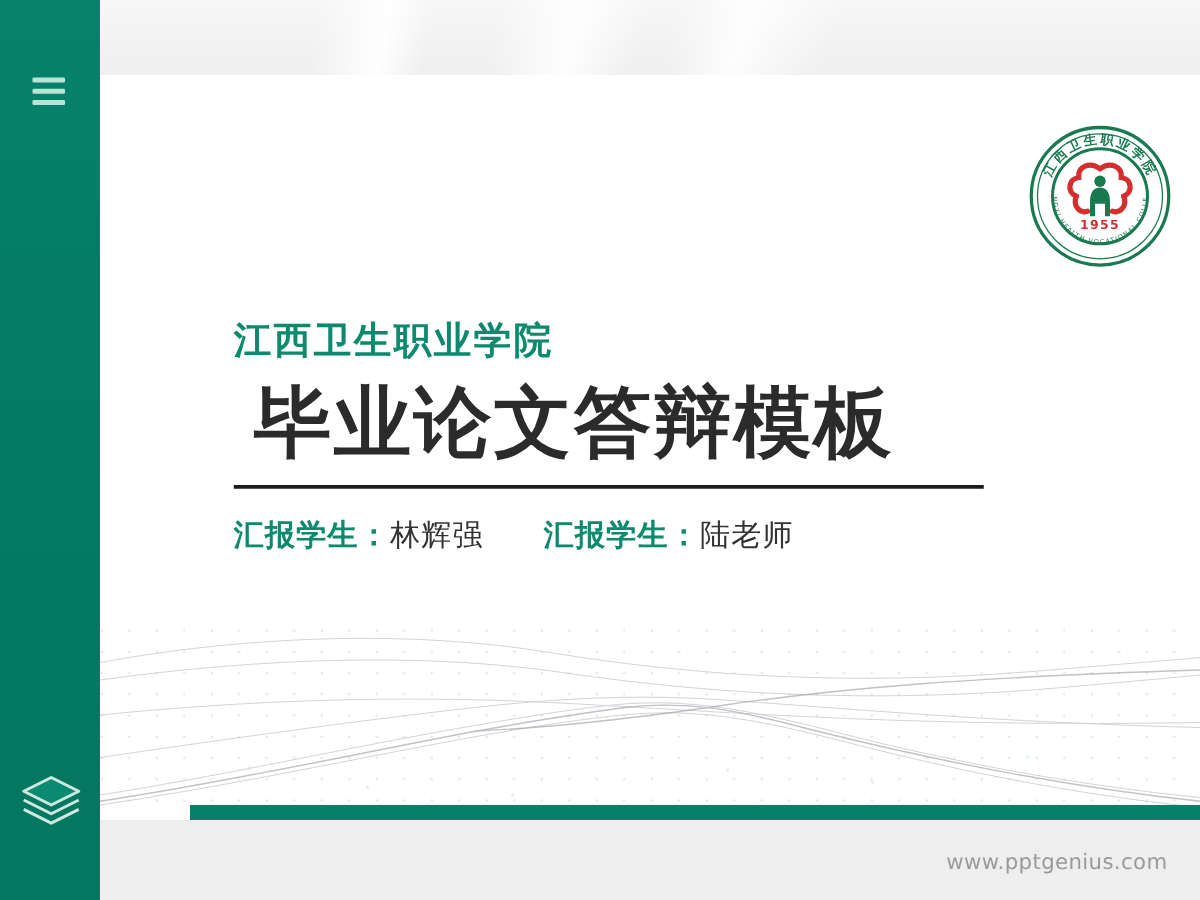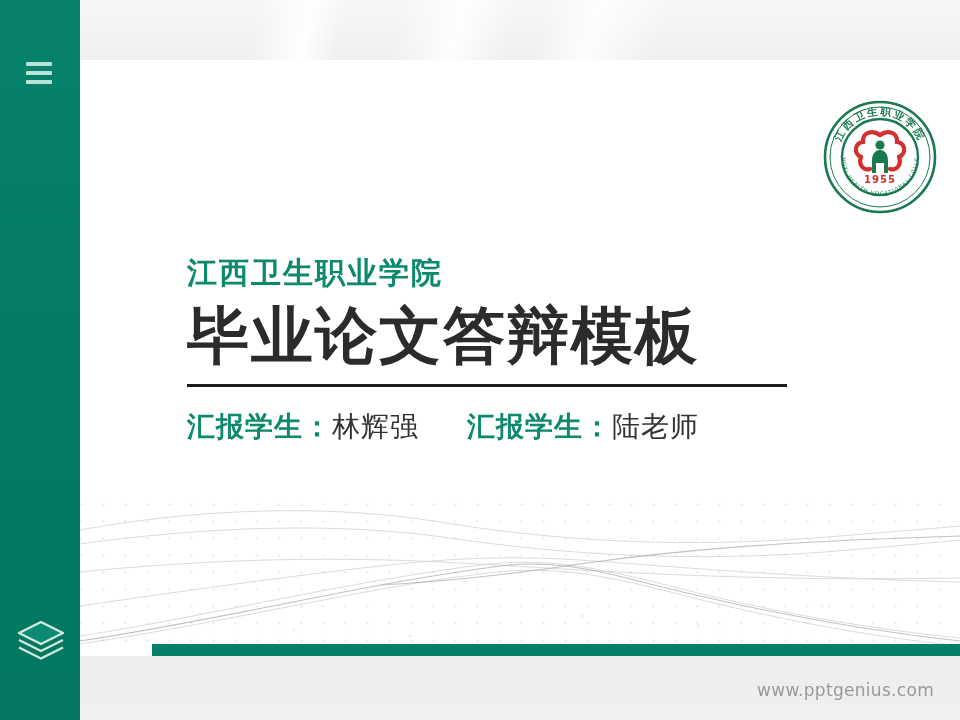--- a/index.html
+++ b/index.html
@@ -130,38 +130,38 @@
     margin: 0 0 14px 0;
     white-space: nowrap;
   }
   .main-title {
     font-family: "DejaVu Sans", "Liberation Sans", sans-serif;
     font-size: 62px;
     font-weight: bold;
     color: #2b2b2b;
     letter-spacing: 2px;
     line-height: 1.08;
-    margin: 0;
+    margin: 16px;
     white-space: nowrap;
   }
   .title-rule {
     width: 600px;
     height: 3px;
     background: #1c1c1c;
     margin: 14px 0 0 0;
   }
   .people-row {
     margin-top: 23px;
     display: flex;
     align-items: baseline;
     white-space: nowrap;
   }
   .person {
     font-family: "DejaVu Sans", "Liberation Sans", sans-serif;
-    font-size: 28px;
+    font-size: 24px;
     line-height: 1.2;
   }
   .person + .person { margin-left: 48px; }
   .person .lbl {
     font-weight: bold;
     color: #0d8a6e;
     letter-spacing: 1px;
   }
   .person .val {
     color: #333333;

